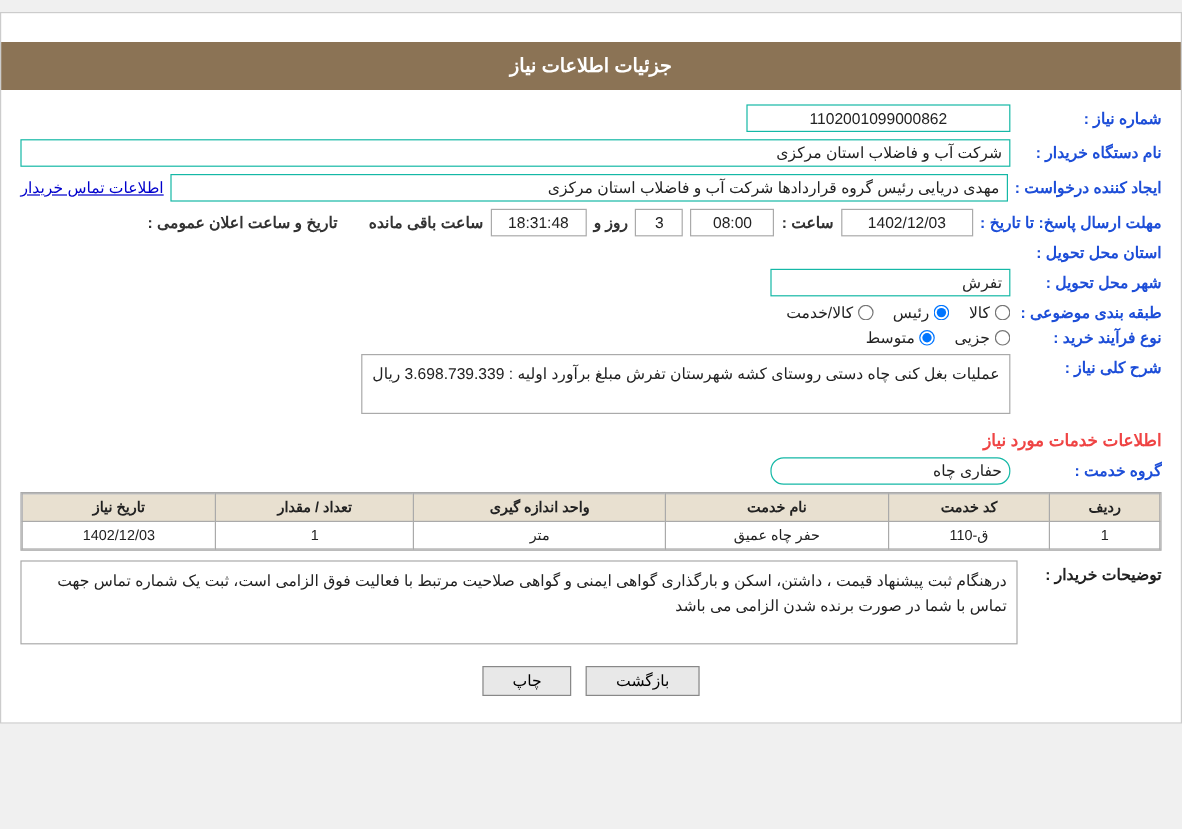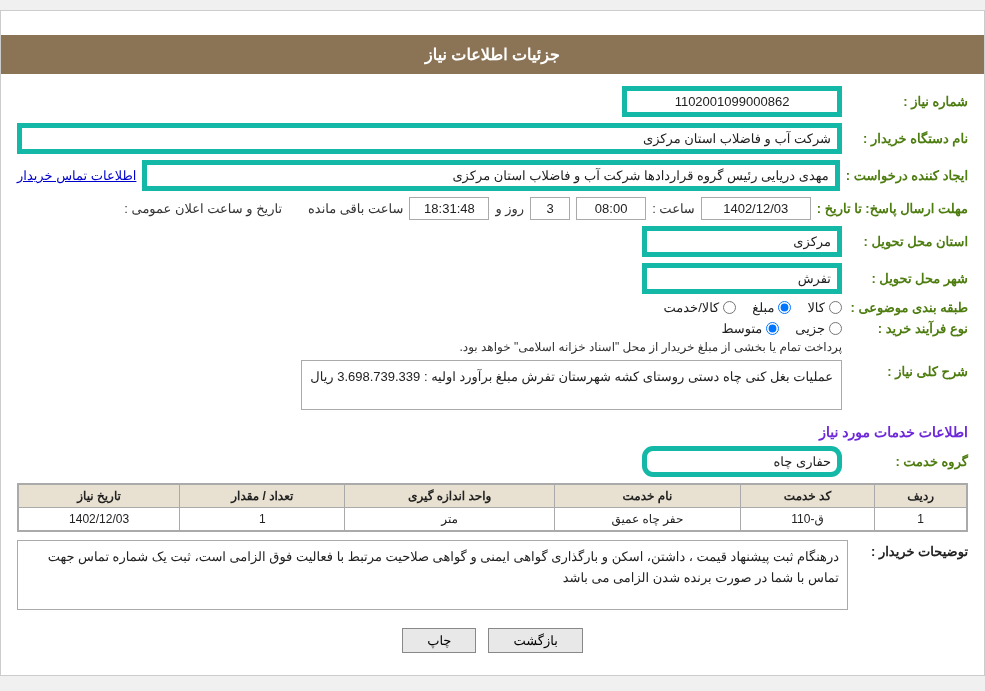--- a/index.html
+++ b/index.html
@@ -28,28 +28,28 @@
     .content {
       padding: 12px 16px;
     }
     .row {
       display: flex;
       align-items: center;
       margin-bottom: 6px;
       gap: 6px;
     }
     .label {
-      color: #4d7c0f;
+      color: #1d4ed8;
       font-weight: bold;
       white-space: nowrap;
       min-width: 120px;
       text-align: right;
     }
     .field-box {
-      border: 5px solid #14b8a6;
+      border: 1px solid #14b8a6;
       background: #fff;
       padding: 3px 6px;
       min-height: 22px;
       flex: 1;
       text-align: right;
     }
     .field-box-fixed {
       border: 1px solid #aaa;
       background: #fff;
       padding: 3px 6px;
@@ -59,21 +59,21 @@
     .blue-link {
       color: #0000cc;
       text-decoration: underline;
       cursor: pointer;
       white-space: nowrap;
     }
     .section-title {
       font-weight: bold;
       font-size: 14px;
       margin: 10px 0 6px 0;
-      color: #6d28d9;
+      color: #ef4444;
     }
     .table-container {
       border: 1px solid #aaa;
       margin-bottom: 8px;
     }
     table {
       width: 100%;
       border-collapse: collapse;
       font-size: 12px;
     }
@@ -124,21 +124,21 @@
       align-items: center;
       gap: 16px;
     }
     .radio-item {
       display: flex;
       align-items: center;
       gap: 4px;
     }
     .sub-label {
       white-space: nowrap;
-      font-weight: normal;
+      font-weight: bold;
       color: #333;
       text-align: right;
     }
     .nafar-row {
       display: flex;
       align-items: flex-start;
     }
     .nafar-label {
       min-width: 120px;
       text-align: right;
@@ -195,42 +195,39 @@
       <div class="field-box-fixed" style="width:80px;">
         <span>18:31:48</span>
       </div>
       <span class="sub-label">ساعت باقی مانده</span>
 
       <span class="sub-label" style="margin-right:20px;">تاریخ و ساعت اعلان عمومی :</span>
     </div>
 
     <div class="row">
       <span class="label">استان محل تحویل :</span>
-      <div class="field-box" style="max-width:200px;">
-        <span>مرکزی</span>
-      </div>
     </div>
 
     <div class="row">
       <span class="label">شهر محل تحویل :</span>
       <div class="field-box" style="max-width:200px;">
         <span>تفرش</span>
       </div>
     </div>
 
     <div class="row">
       <span class="label">طبقه بندی موضوعی :</span>
       <div class="radio-row">
         <div class="radio-item">
           <input type="radio" name="tabaqe" style="">
           <span>کالا</span>
         </div>
         <div class="radio-item">
           <input type="radio" name="tabaqe" checked="" style="">
-          <span>مبلغ</span>
+          <span>رئیس</span>
         </div>
         <div class="radio-item">
           <input type="radio" name="tabaqe" style="">
           <span>کالا/خدمت</span>
         </div>
       </div>
     </div>
 
     <div class="row" style="align-items:flex-start;">
       <span class="label">نوع فرآیند خرید :</span>
@@ -238,21 +235,20 @@
         <div class="radio-row">
           <div class="radio-item">
             <input type="radio" name="farayand" style="">
             <span>جزیی</span>
           </div>
           <div class="radio-item">
             <input type="radio" name="farayand" checked="" style="">
             <span>متوسط</span>
           </div>
         </div>
-        <div style="font-size:12px; color:#333;">پرداخت تمام یا بخشی از مبلغ خریدار از محل "اسناد خزانه اسلامی" خواهد بود.</div>
       </div>
     </div>
 
     <div class="row" style="align-items:flex-start;">
       <span class="label" style="padding-top:4px;">شرح کلی نیاز :</span>
       <div class="description-box" style="min-height:50px;">
         <span>عملیات بغل کنی چاه دستی روستای کشه شهرستان تفرش مبلغ برآورد اولیه : 3.698.739.339 ریال</span>
       </div>
     </div>
 

